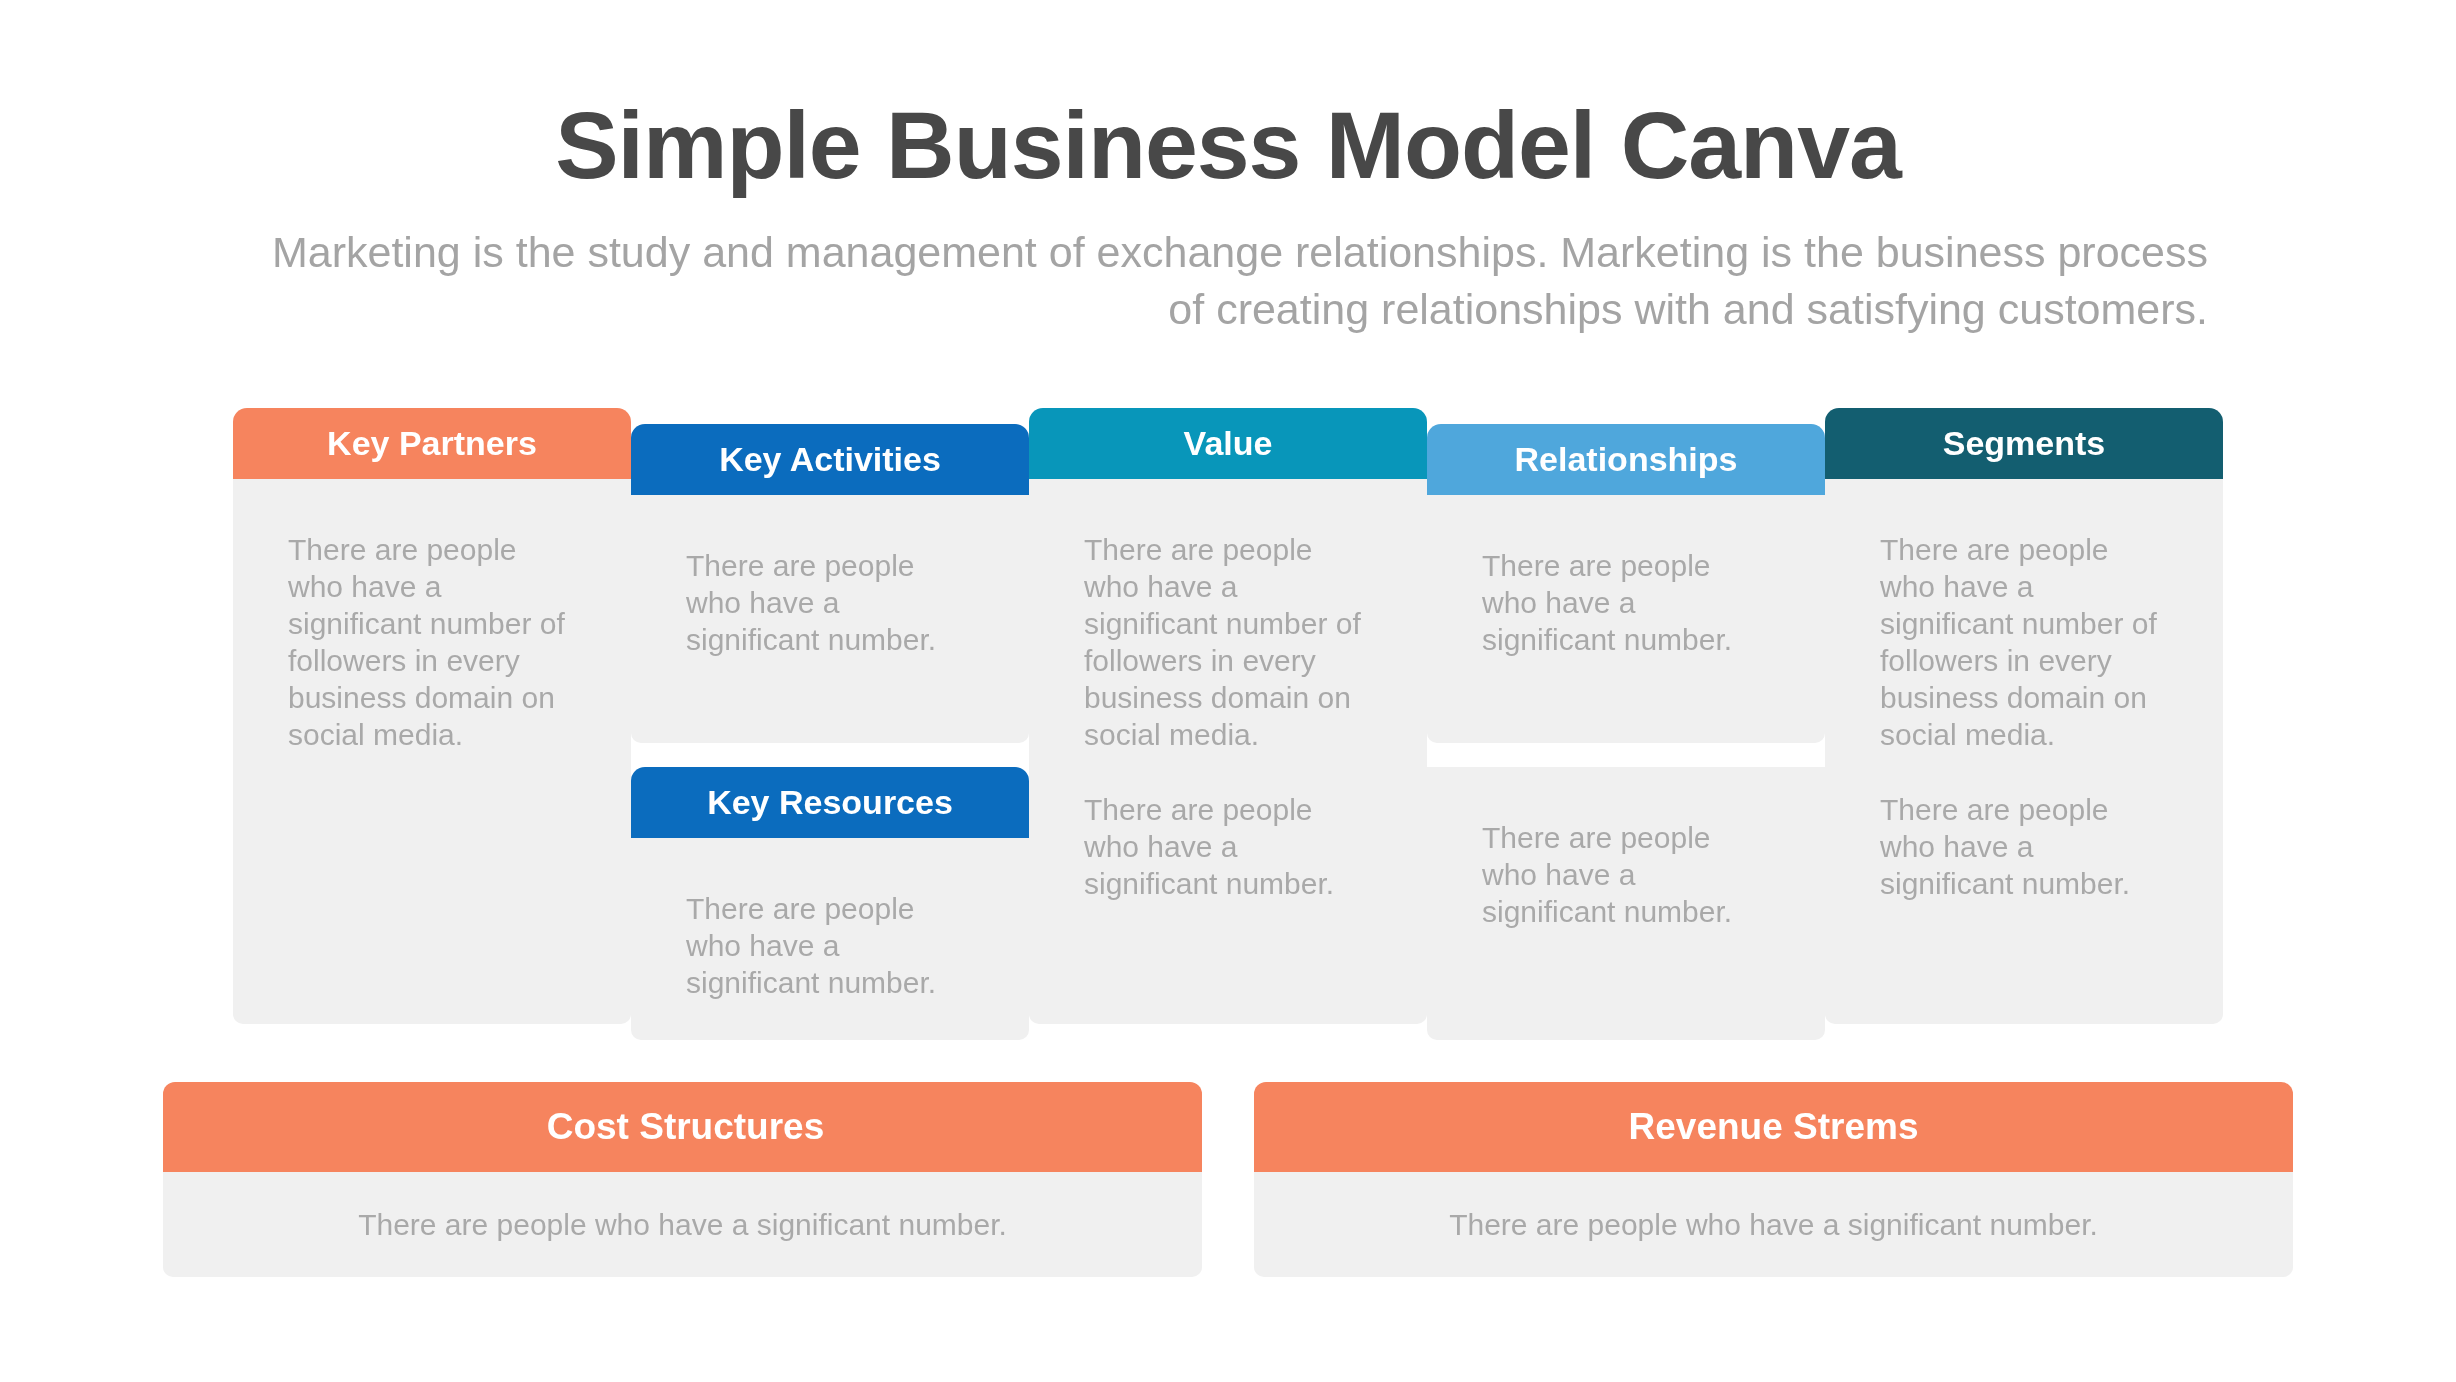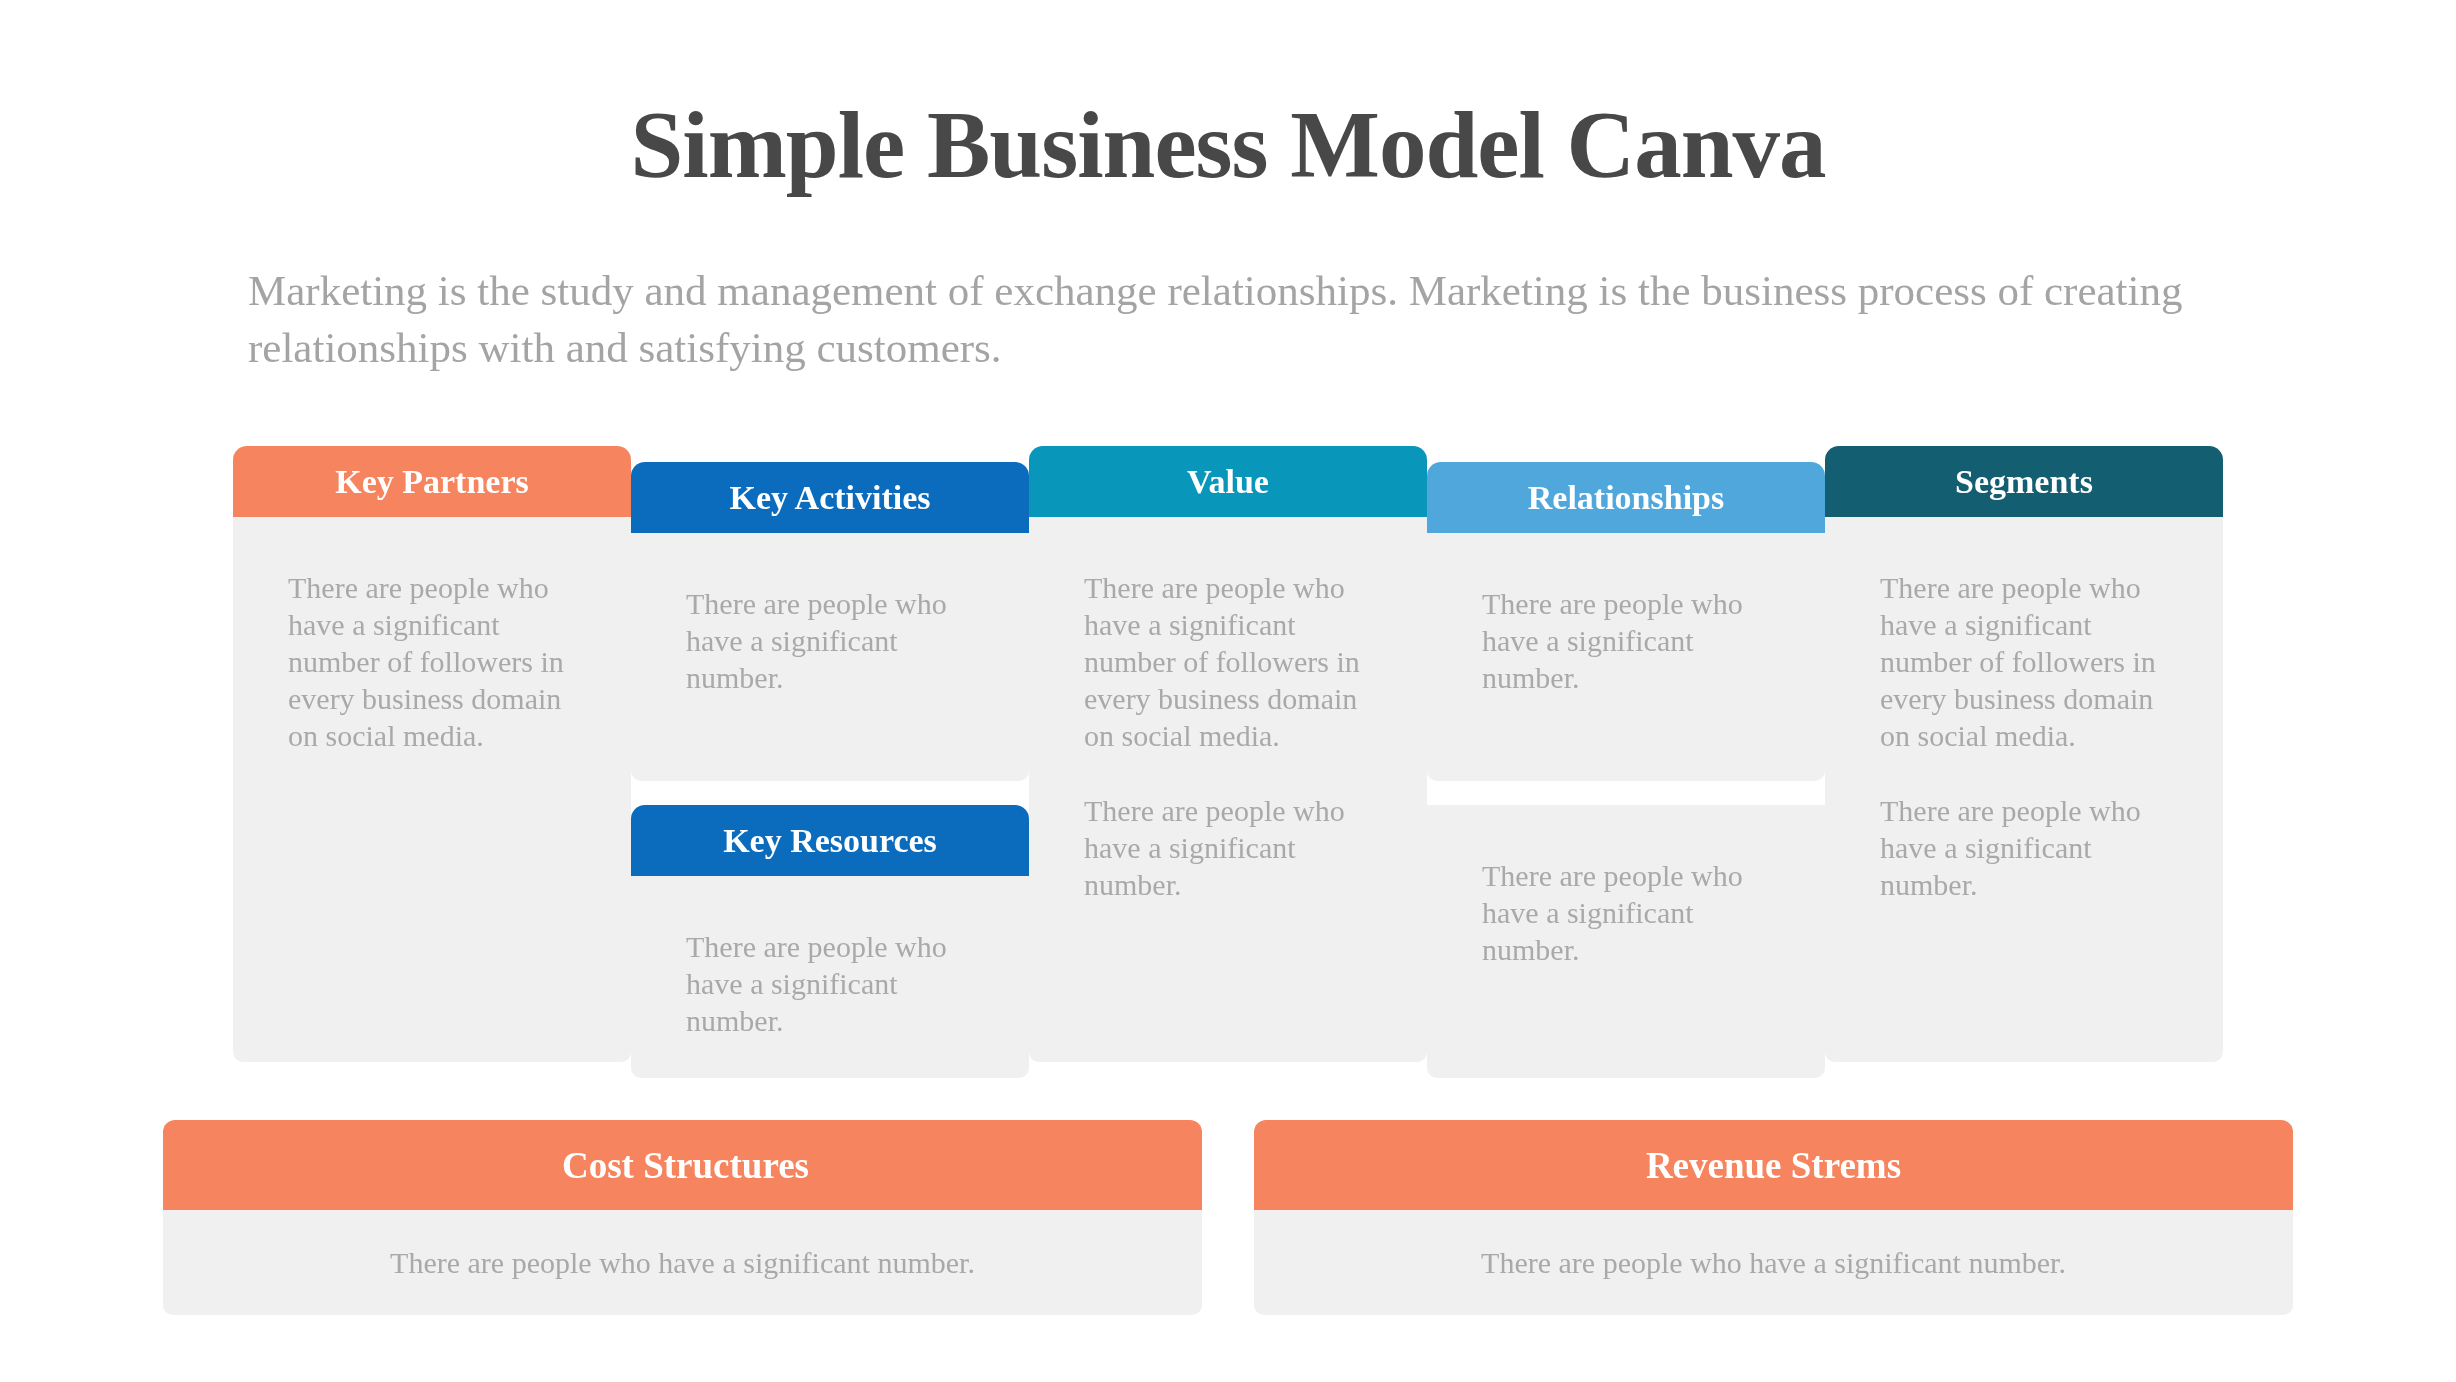--- a/index.html
+++ b/index.html
@@ -1,38 +1,38 @@
 <!DOCTYPE html>
 <html><head>
 <meta charset="utf-8">
 <style>
   html, body { margin: 0; padding: 0; background: #ffffff; }
   .page {
     position: relative;
     width: 2456px;
     height: 1382px;
     background: #ffffff;
-    font-family: Liberation Serif, serif;
+    font-family: Liberation Sans, sans-serif;
     overflow: hidden;
     border-radius: 29px;
   }
   .title {
     margin: 0;
     padding-top: 88px;
     text-align: center;
     font-size: 95px;
     line-height: 1.2;
     font-weight: bold;
     letter-spacing: -1px;
     color: #484848;
   }
   .subtitle {
     width: 1960px;
-    margin: 60px auto 0;
-    text-align: left;
+    margin: 22px auto 0;
+    text-align: right;
     font-size: 43px;
     line-height: 57px;
     font-weight: normal;
     color: #A4A4A4;
   }
   .grid {
     width: 2130px;
     margin: 70px auto 0;
     display: flex;
     justify-content: center;

